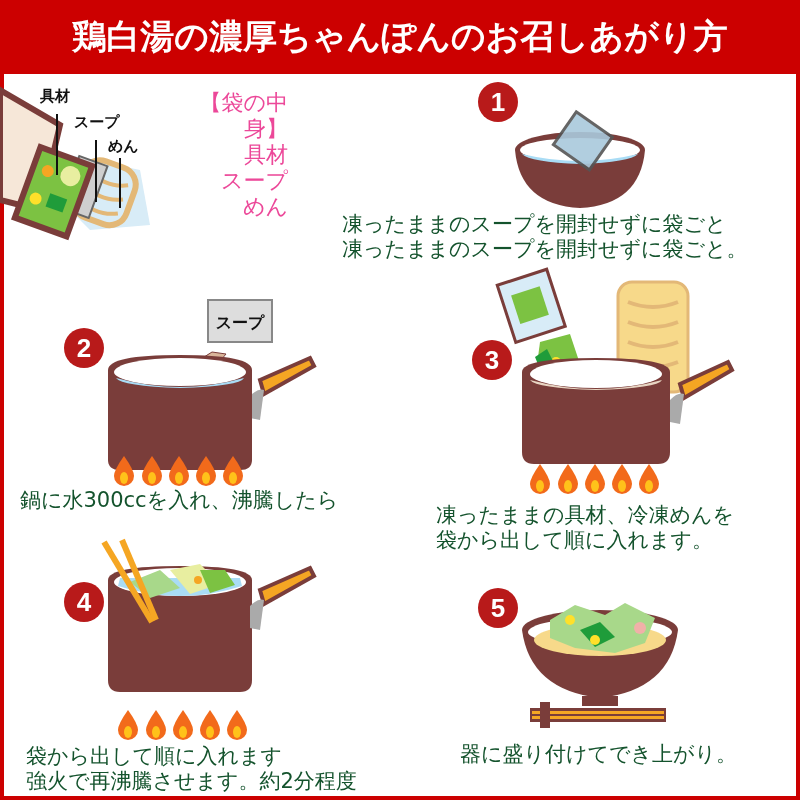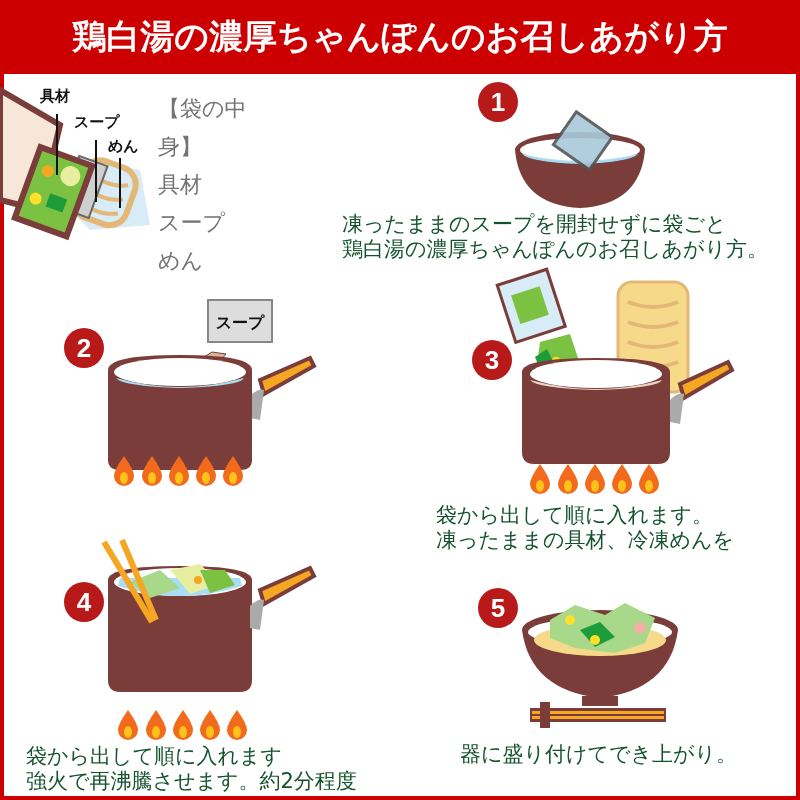--- a/index.html
+++ b/index.html
@@ -8,22 +8,22 @@
     .frame { position: absolute; left: 0; top: 0; width: 800px; height: 800px; box-sizing: border-box;
       border: 4px solid #cc0000; border-top: none; }
     .header { position: absolute; left: 0; top: 0; width: 800px; height: 74px; background: #cc0000;
       display: flex; align-items: center; justify-content: center; }
     .header h1 { margin: 0; color: #ffffff; font-size: 34px; font-weight: bold; letter-spacing: 0px; }
     .step-text { position: absolute; font-size: 21px; line-height: 25px; color: #14532d; white-space: nowrap; }
     .step-text b { font-weight: normal; }
     .badge { position: absolute; width: 40px; height: 40px; border-radius: 50%; background: #b81a1a;
       color: #fff; font-weight: bold; font-size: 26px; display: flex; align-items: center; justify-content: center;
       font-family: "Liberation Sans", sans-serif; }
-    .contents-list { position: absolute; left: 158px; top: 90px; width: 130px; text-align: left;
-      font-size: 22px; line-height: 38px; color: #737373; }
+    .contents-list { position: absolute; left: 158px; top: 90px; width: 130px; text-align: right;
+      font-size: 22px; line-height: 26px; color: #ec4899; }
     .pack-label { position: absolute; font-weight: bold; font-size: 15px; color: #111; }
     svg { position: absolute; overflow: visible; }
   </style>
 </head>
 <body>
 
 <div class="frame"></div>
 
 <div class="header">
   <h1>鶏白湯の濃厚ちゃんぽんのお召しあがり方</h1>
@@ -65,21 +65,21 @@
 <svg style="left:510px;top:120px" width="140" height="90" viewBox="0 0 140 90">
   <path d="M5 30 A65 18 0 0 1 135 30 Q130 85 70 88 Q10 85 5 30 Z" fill="#7a3d3a"></path>
   <ellipse cx="70" cy="30" rx="60" ry="12" fill="#ffffff"></ellipse>
   <path d="M12 34 Q70 48 128 34 Q120 42 70 44 Q20 42 12 34Z" fill="#a9dcf5"></path>
   <g transform="rotate(35 70 25)">
     <rect x="48" y="0" width="44" height="40" fill="#a9c9dc" stroke="#555" stroke-width="3" opacity="0.9"></rect>
   </g>
 </svg>
 <div class="step-text" style="left:342px;top:212px">
   <div>凍ったままのスープを開封せずに袋ごと</div>
-  <div>鶏白湯の濃厚ちゃんぽんのお召しあがり方。</div>
+  <div>凍ったままのスープを開封せずに袋ごと。</div>
 </div>
 
 <div class="badge" style="left:64px;top:328px">2</div>
 <svg style="left:100px;top:300px" width="220" height="180" viewBox="0 0 220 180">
   <rect x="108" y="0" width="64" height="42" fill="#dddddd" stroke="#888" stroke-width="2"></rect>
   <text x="140" y="28" text-anchor="middle" font-size="16" font-weight="bold" fill="#111" font-family="DejaVu Sans, sans-serif">スープ</text>
   <path d="M112 52 q-20 10 -22 30 l4 10 l4 -6 l4 6 l4 -6 l6 4 q2 -25 14 -36 Z" fill="#d9b59a" stroke="#7a3d3a" stroke-width="1"></path>
   <path d="M160 80 L210 58 L214 66 L164 94 Z" fill="#f5a623" stroke="#7a3d3a" stroke-width="4"></path>
   <path d="M150 96 Q158 88 164 90 L160 120 L150 118 Z" fill="#aaa"></path>
   <path d="M8 70 Q8 55 80 55 Q152 55 152 70 L152 160 Q152 170 140 170 L20 170 Q8 170 8 160 Z" fill="#7a3d3a"></path>
@@ -96,20 +96,21 @@
   </g>
   <g fill="#ffc21a">
     <ellipse cx="12" cy="22" rx="4" ry="6"></ellipse>
       <ellipse cx="40" cy="22" rx="4" ry="6"></ellipse>
       <ellipse cx="67" cy="22" rx="4" ry="6"></ellipse>
       <ellipse cx="94" cy="22" rx="4" ry="6"></ellipse>
       <ellipse cx="121" cy="22" rx="4" ry="6"></ellipse>
   </g>
 </svg>
 <div class="step-text" style="left:20px;top:488px">
+  <div>鍋に水300ccを入れ、沸騰したら</div>
 </div>
 
 <div class="badge" style="left:472px;top:340px">3</div>
 <svg style="left:500px;top:272px" width="240" height="200" viewBox="0 0 240 200">
   <g transform="rotate(-18 30 30)">
     <rect x="4" y="4" width="52" height="60" fill="#d8ecf7" stroke="#7a3d3a" stroke-width="3"></rect>
     <rect x="14" y="18" width="30" height="30" fill="#7cc242"></rect>
   </g>
   <path d="M40 70 l30 -8 l10 30 l-10 30 l-25 -4 l-8 -25Z" fill="#7cc242"></path>
   <circle cx="56" cy="90" r="5" fill="#ffe02a"></circle>
@@ -132,22 +133,22 @@
   </g>
   <g fill="#ffc21a">
     <ellipse cx="12" cy="22" rx="4" ry="6"></ellipse>
       <ellipse cx="40" cy="22" rx="4" ry="6"></ellipse>
       <ellipse cx="67" cy="22" rx="4" ry="6"></ellipse>
       <ellipse cx="94" cy="22" rx="4" ry="6"></ellipse>
       <ellipse cx="121" cy="22" rx="4" ry="6"></ellipse>
   </g>
 </svg>
 <div class="step-text" style="left:436px;top:503px">
+  <div>凍ったままの具材、冷凍めんを</div>
   <div>袋から出して順に入れます。</div>
-  <div>凍ったままの具材、冷凍めんを</div>
 </div>
 
 <div class="badge" style="left:64px;top:582px">4</div>
 <svg style="left:100px;top:540px" width="220" height="170" viewBox="0 0 220 170">
   <path d="M8 40 Q8 26 80 26 Q152 26 152 40 L152 140 Q152 152 140 152 L20 152 Q8 152 8 140 Z" fill="#7a3d3a"></path>
   <ellipse cx="80" cy="42" rx="66" ry="14" fill="#ffffff"></ellipse>
   <path d="M18 46 Q80 66 142 46 L140 38 L20 38Z" fill="#a9dcf5"></path>
   <path d="M30 42 l30 -12 l20 18 l-30 10Z" fill="#a8d88a"></path>
   <path d="M70 30 l30 -6 l20 20 l-30 10Z" fill="#e8eea0"></path>
   <path d="M100 30 l25 0 l10 15 l-25 8Z" fill="#7cc242"></path>

